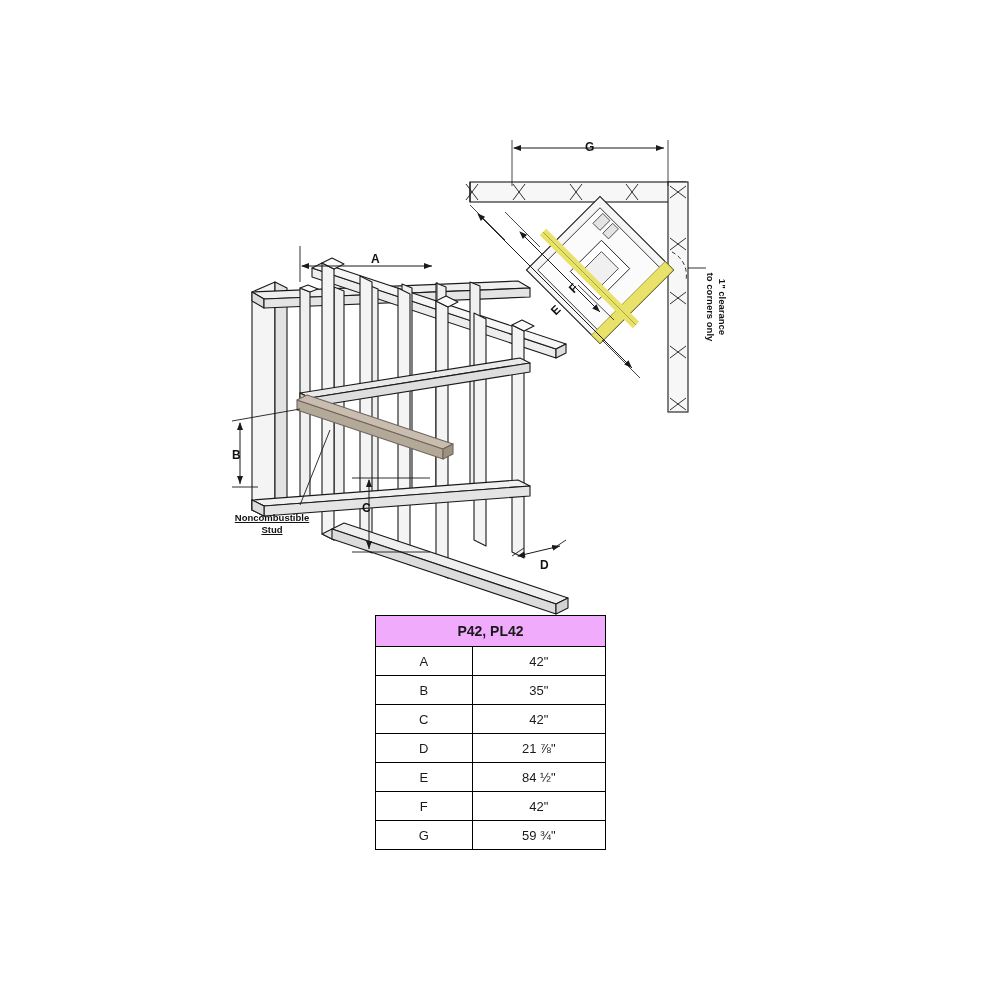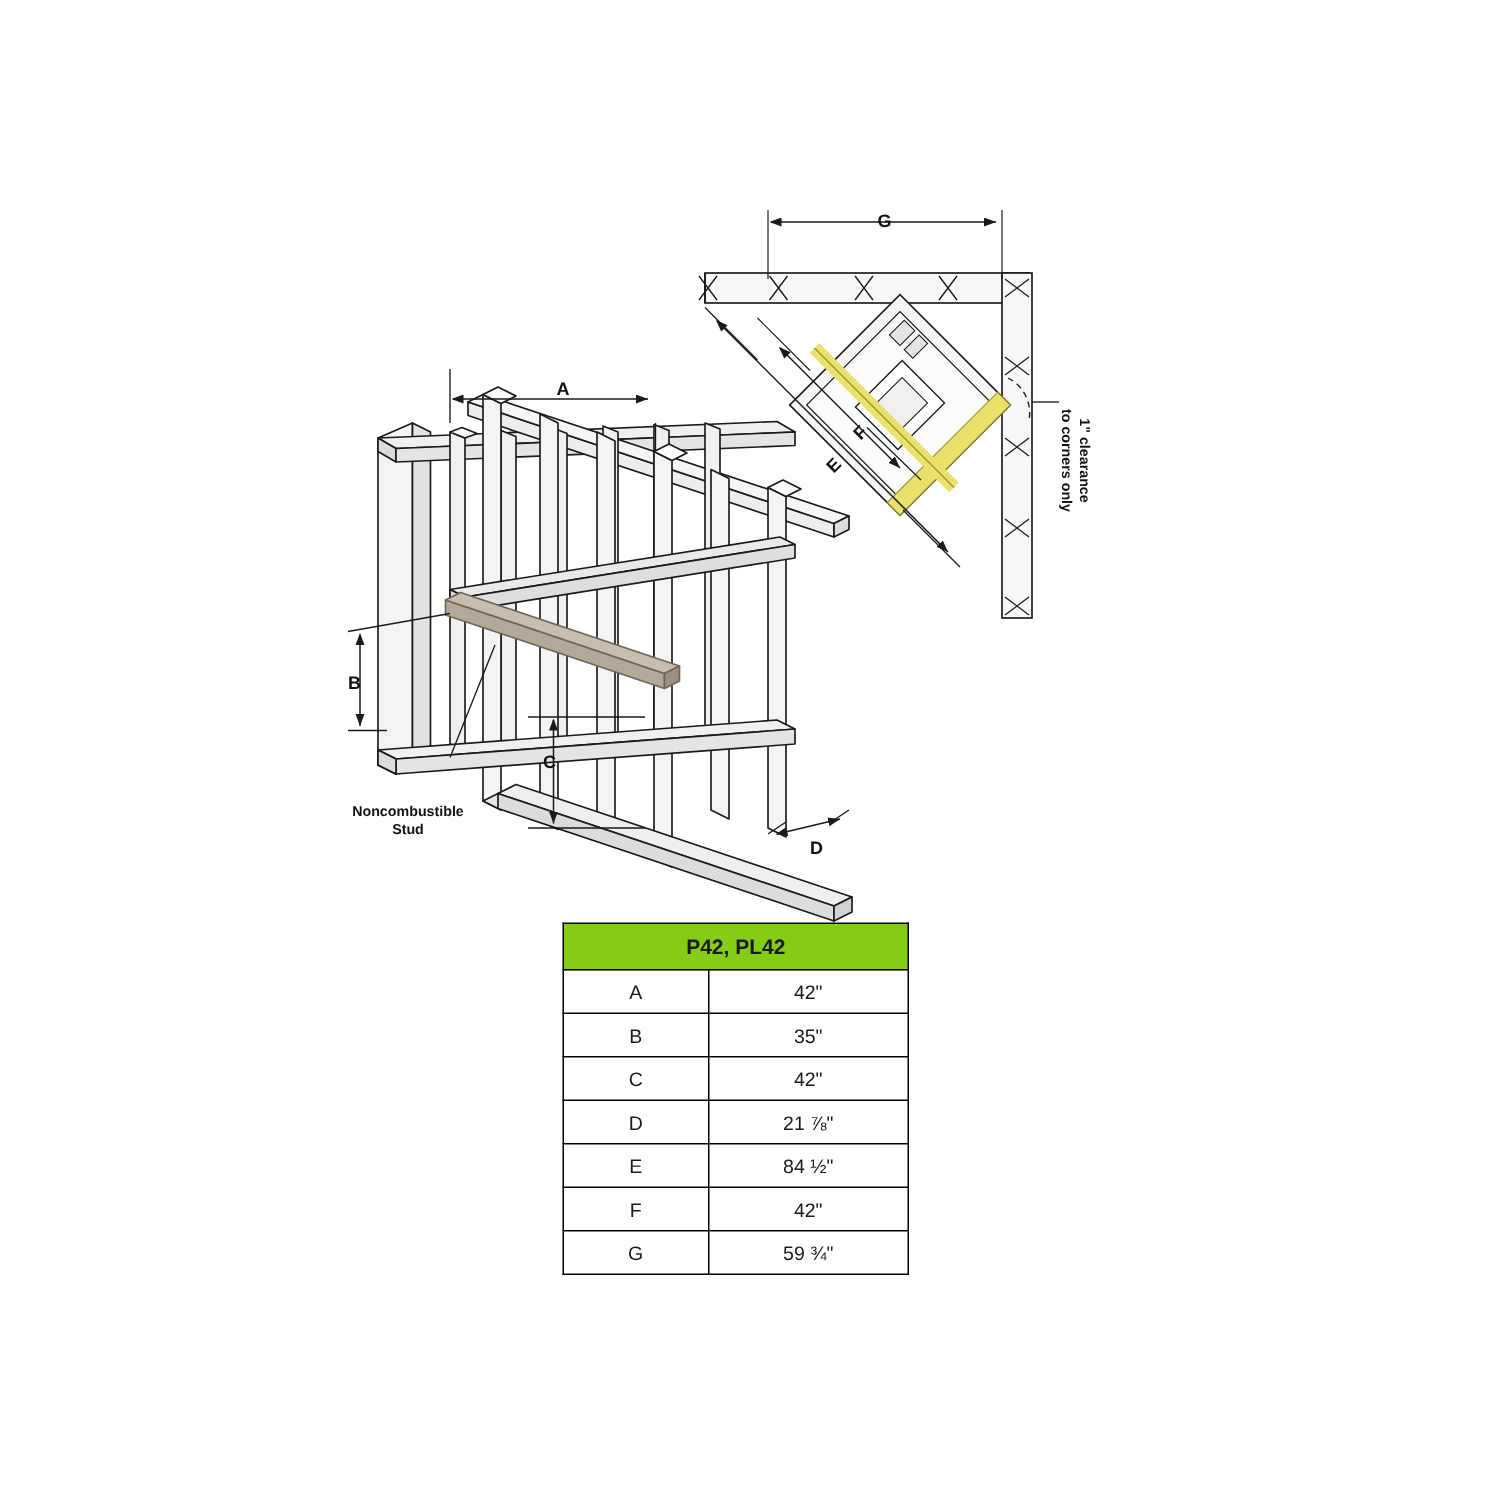--- a/index.html
+++ b/index.html
@@ -49,21 +49,21 @@
   }
   #spec-table td, #spec-table th {
     border: 1px solid #000;
     height: 28px;
     text-align: center;
     vertical-align: middle;
     padding: 0;
     font-weight: normal;
   }
   #spec-table thead th {
-    background: #84cc16;
+    background: #f0abfc;
     font-weight: bold;
     font-size: 14px;
     height: 30px;
   }
   #spec-table td.k {
     width: 42%;
   }
   #spec-table td.v {
     width: 58%;
   }
@@ -249,21 +249,21 @@
 </svg>
 
 <div class="label" style="left:371px; top:252px;">A</div>
 <div class="label" style="left:232px; top:448px;">B</div>
 <div class="label" style="left:362px; top:501px;">C</div>
 <div class="label" style="left:540px; top:558px;">D</div>
 <div class="label rot" style="left:548px; top:308px; transform:rotate(-45deg);">E</div>
 <div class="label rot" style="left:566px; top:286px; transform:rotate(-45deg);">F</div>
 <div class="label" style="left:585px; top:140px;">G</div>
 
-<div class="label small" style="left:222px; top:536px; width:100px;">
+<div class="label small" style="left:222px; top:512px; width:100px;text-decoration:underline;">
   <div>Noncombustible</div>
   <div>Stud</div>
 </div>
 
 <div class="label small" style="left:728px; top:252px; width:110px; transform:rotate(90deg); transform-origin:0 0;">
   <div>1" clearance</div>
   <div>to corners only</div>
 </div>
 
 <table id="spec-table">

